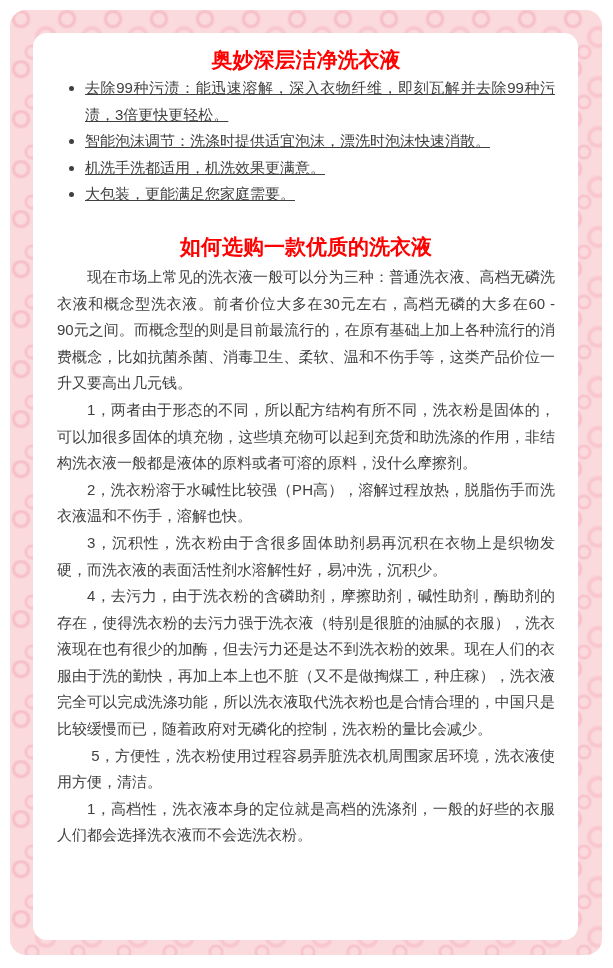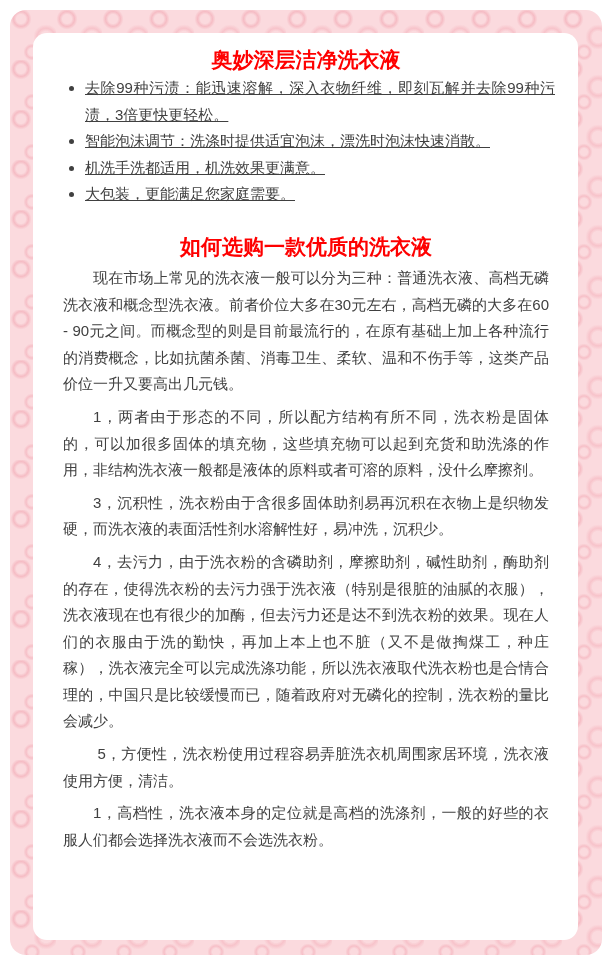--- a/index.html
+++ b/index.html
@@ -56,21 +56,21 @@
   h1.section-title{margin:7px 0 3px;}
   h2.section-title{margin:27px 0 5px;}
   ul.feature-list{
     margin:0;
     padding:0 0 0 28px;
     list-style:disc outside;
     text-decoration:underline;
   }
   ul.feature-list li{margin:0;padding:0;}
   p.body-paragraph{
-    margin:6px;
+    margin:0;
     text-indent:2em;
   }
 </style>
 </head>
 <body>
 
 <div class="frame">
   <div class="card">
     <div class="content">
 
@@ -80,20 +80,21 @@
         <li>去除99种污渍：能迅速溶解，深入衣物纤维，即刻瓦解并去除99种污渍，3倍更快更轻松。</li>
         <li>智能泡沫调节：洗涤时提供适宜泡沫，漂洗时泡沫快速消散。</li>
         <li>机洗手洗都适用，机洗效果更满意。</li>
         <li>大包装，更能满足您家庭需要。</li>
       </ul>
 
       <h2 class="section-title">如何选购一款优质的洗衣液</h2>
 
       <p class="body-paragraph">现在市场上常见的洗衣液一般可以分为三种：普通洗衣液、高档无磷洗衣液和概念型洗衣液。前者价位大多在30元左右，高档无磷的大多在60 - 90元之间。而概念型的则是目前最流行的，在原有基础上加上各种流行的消费概念，比如抗菌杀菌、消毒卫生、柔软、温和不伤手等，这类产品价位一升又要高出几元钱。</p>
       <p class="body-paragraph">1，两者由于形态的不同，所以配方结构有所不同，洗衣粉是固体的，可以加很多固体的填充物，这些填充物可以起到充货和助洗涤的作用，非结构洗衣液一般都是液体的原料或者可溶的原料，没什么摩擦剂。</p>
+      <p class="body-paragraph">2，洗衣粉溶于水碱性比较强（PH高），溶解过程放热，脱脂伤手而洗衣液温和不伤手，溶解也快。</p>
       <p class="body-paragraph">3，沉积性，洗衣粉由于含很多固体助剂易再沉积在衣物上是织物发硬，而洗衣液的表面活性剂水溶解性好，易冲洗，沉积少。</p>
       <p class="body-paragraph">4，去污力，由于洗衣粉的含磷助剂，摩擦助剂，碱性助剂，酶助剂的存在，使得洗衣粉的去污力强于洗衣液（特别是很脏的油腻的衣服），洗衣液现在也有很少的加酶，但去污力还是达不到洗衣粉的效果。现在人们的衣服由于洗的勤快，再加上本上也不脏（又不是做掏煤工，种庄稼），洗衣液完全可以完成洗涤功能，所以洗衣液取代洗衣粉也是合情合理的，中国只是比较缓慢而已，随着政府对无磷化的控制，洗衣粉的量比会减少。</p>
       <p class="body-paragraph">&nbsp;5，方便性，洗衣粉使用过程容易弄脏洗衣机周围家居环境，洗衣液使用方便，清洁。</p>
       <p class="body-paragraph">1，高档性，洗衣液本身的定位就是高档的洗涤剂，一般的好些的衣服人们都会选择洗衣液而不会选洗衣粉。</p>
 
     </div>
   </div>
 </div>
 
 </body></html>

